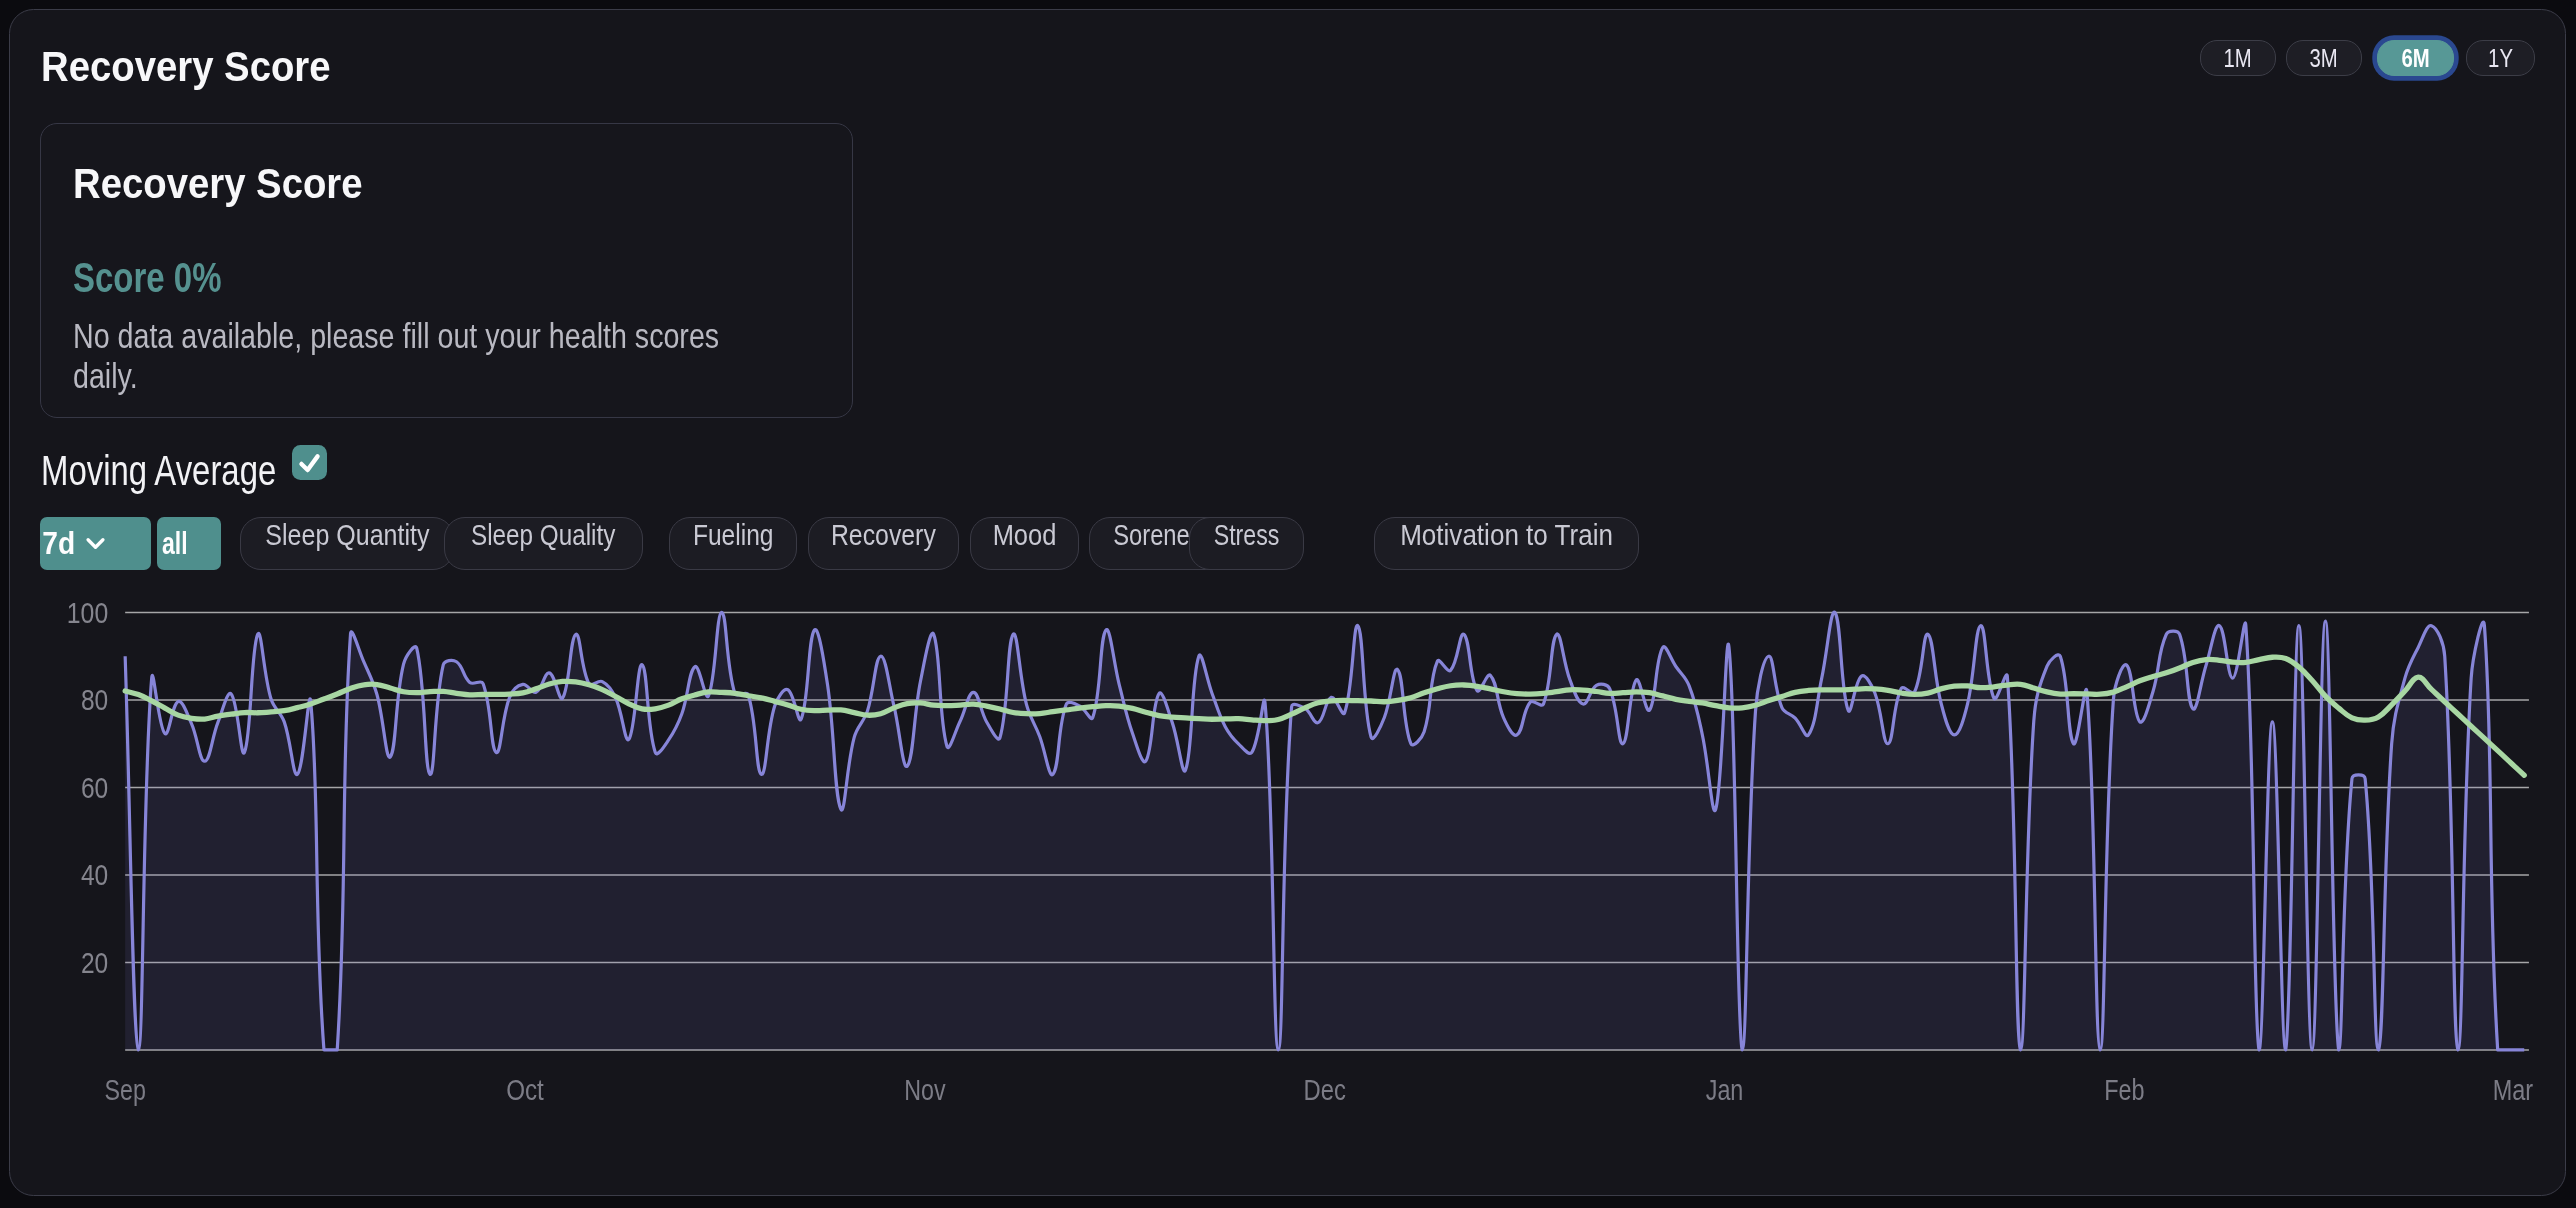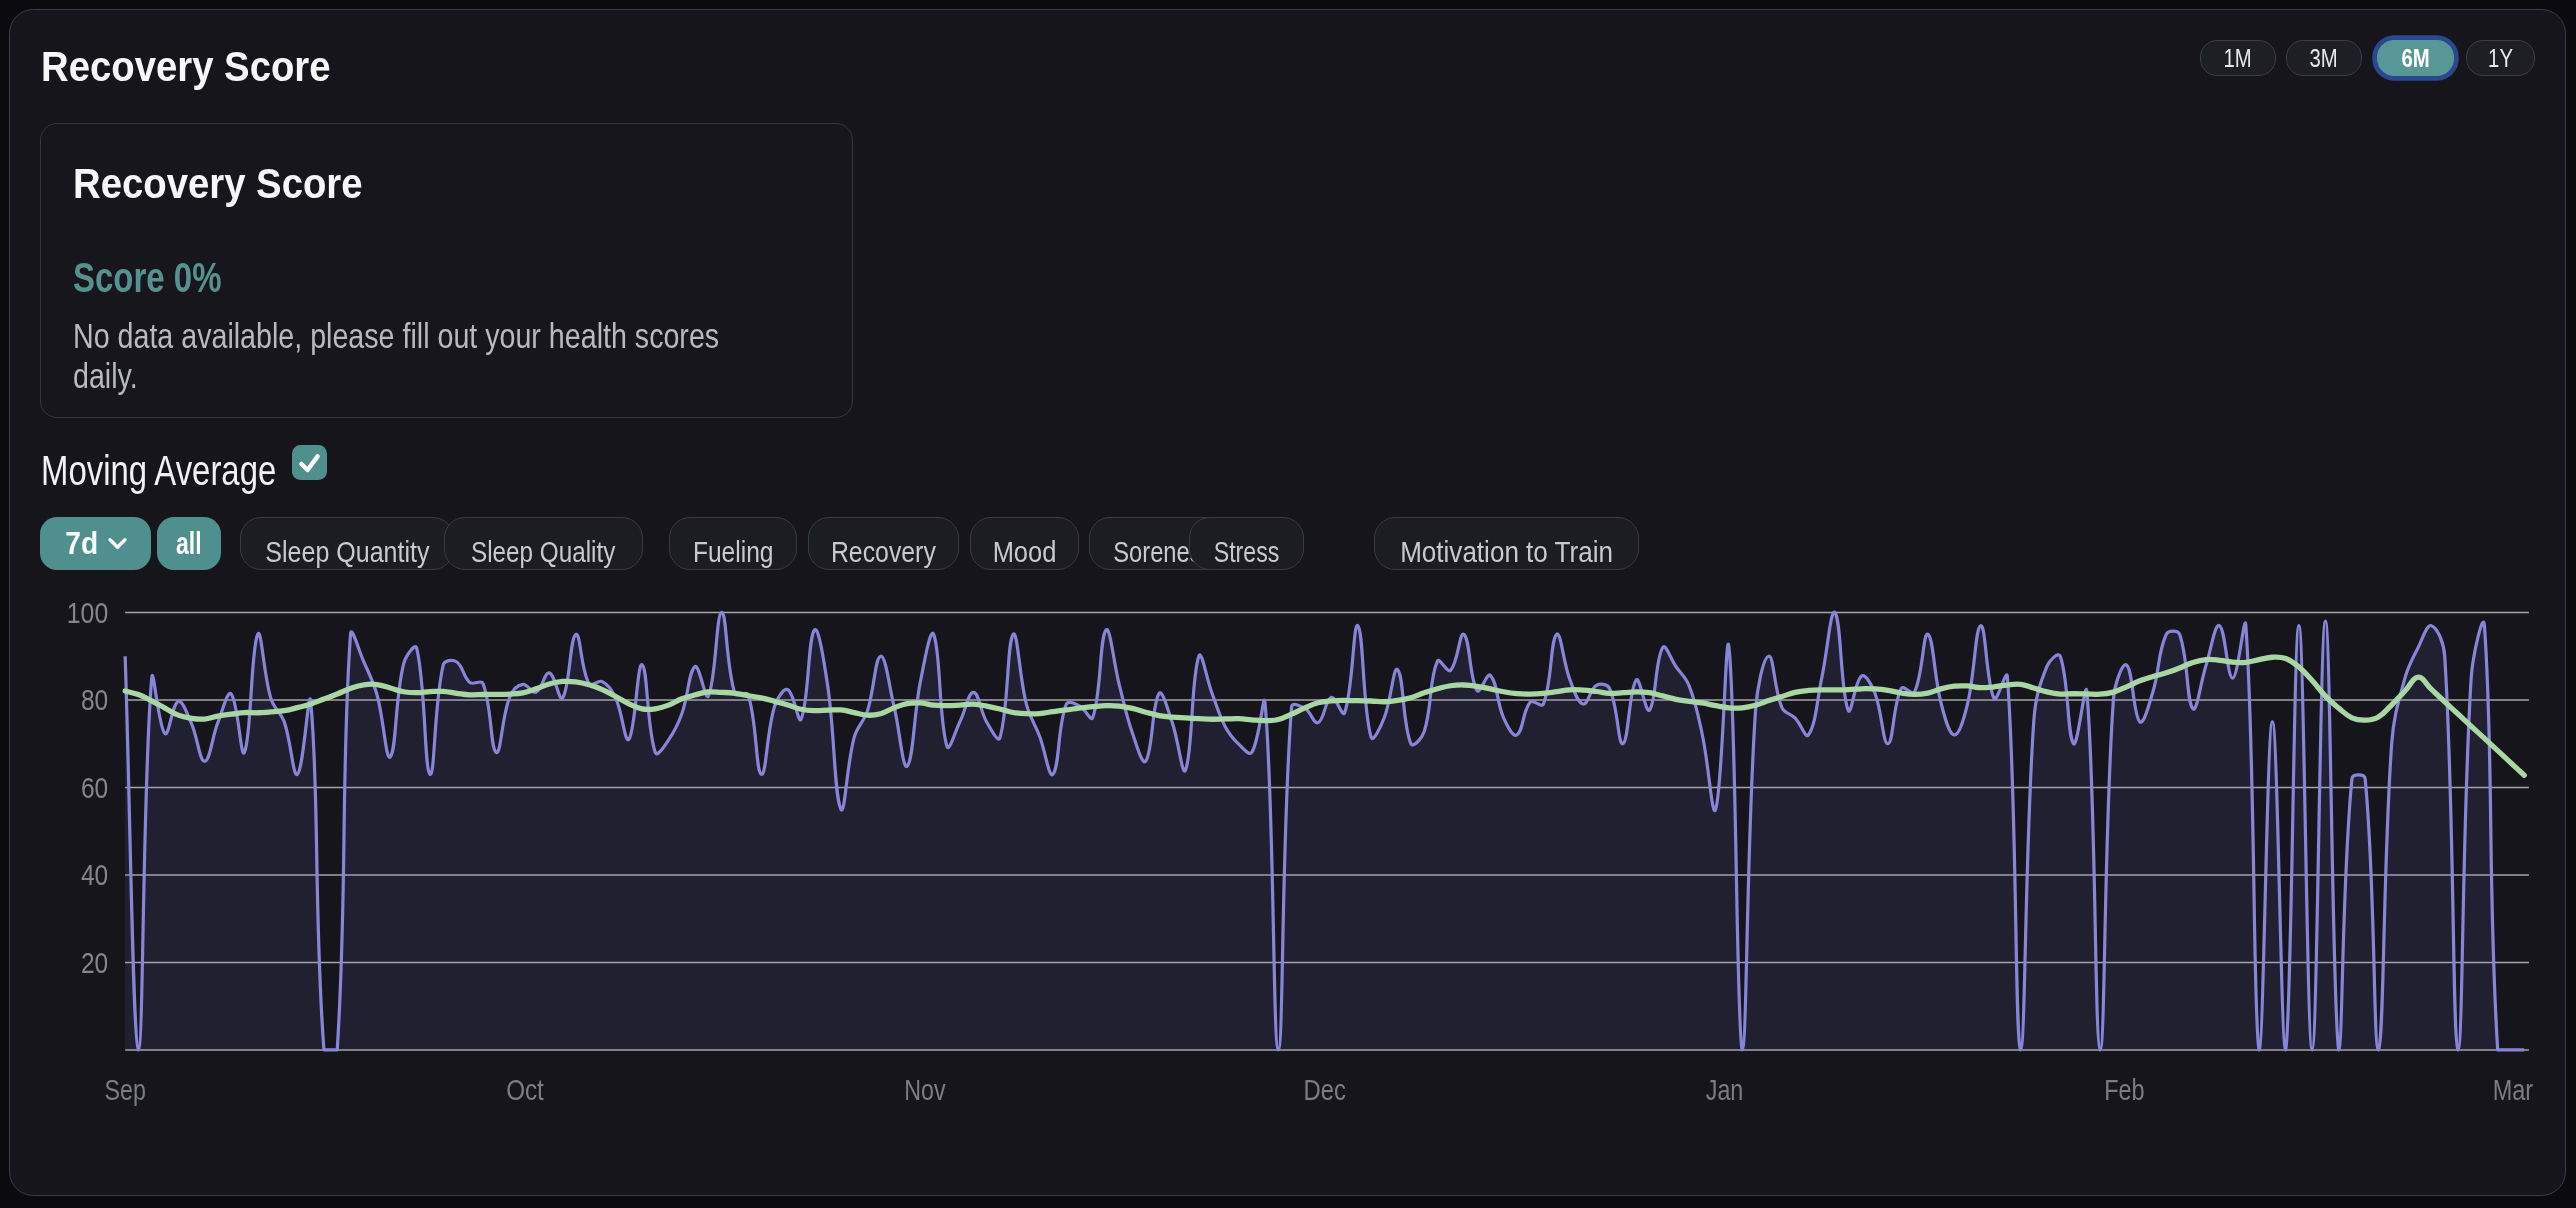--- a/index.html
+++ b/index.html
@@ -9,23 +9,23 @@
 #card { position:absolute; left:9.4px; top:8.5px; width:2557px; height:1187px; background:#15151b; border:1.9px solid #3b3c48; border-radius:24.5px; }
 #h1 { left:41px; top:43px; font-size:42px; font-weight:bold; color:#f7f7f9; }
 #scorecard { position:absolute; left:40px; top:123px; width:813px; height:295px; border:1.9px solid #363745; border-radius:17px; background:#16161c; }
 #sc-title { left:73px; top:160px; font-size:42px; font-weight:bold; color:#f7f7f9; }
 #sc-score { left:73px; top:254px; font-size:42px; font-weight:bold; color:#55918f; }
 #sc-body { left:73px; top:316px; font-size:35px; color:#b9b9c2; width:800px; line-height:40px; transform:scaleX(0.818); transform-origin:0 0; }
 #mavg { left:41px; top:447px; font-size:42px; color:#f2f2f5; }
 #mcheck { left:292px; top:445px; width:35px; height:35px; background:#4f8f8d; border-radius:8.5px; }
 .btn { position:absolute; top:40px; height:36px; border:1.9px solid #3c3d47; border-radius:17px; background:#1e1e25; color:#e9e7f2; font-size:25.4px; display:flex; align-items:center; justify-content:center; }
 .btn span { transform:scaleX(0.8); }
-.pill { position:absolute; top:517px; height:53px; border-radius:17px; font-size:32px; display:flex; align-items:center; justify-content:center; }
+.pill { position:absolute; top:517px; height:53px; border-radius:7px; font-size:32px; display:flex; align-items:center; justify-content:flex-start; }
 .teal { background:#4f8f8d; color:#fdfdfe; font-weight:bold; }
-.chip { position:absolute; top:517px; height:53px; border:1.9px solid #3a3a45; border-radius:21px; background:#1c1c23; color:#c9c9d3; font-size:30px; display:flex; align-items:flex-end; justify-content:center; }
+.chip { position:absolute; top:517px; height:53px; border:1.9px solid #3a3a45; border-radius:21px; background:#1c1c23; color:#c9c9d3; font-size:30px; display:flex; align-items:flex-start; justify-content:center; }
 </style>
 </head>
 <body>
 <div id="card"></div>
 <div class="abs sx" id="h1" style="transform:scaleX(0.912)">Recovery Score</div>
 <div class="btn" style="left:2200px;width:76px;">
     <span>1M</span>
   </div>
 <div class="btn" style="left:2286px;width:76px;">
     <span>3M</span>

